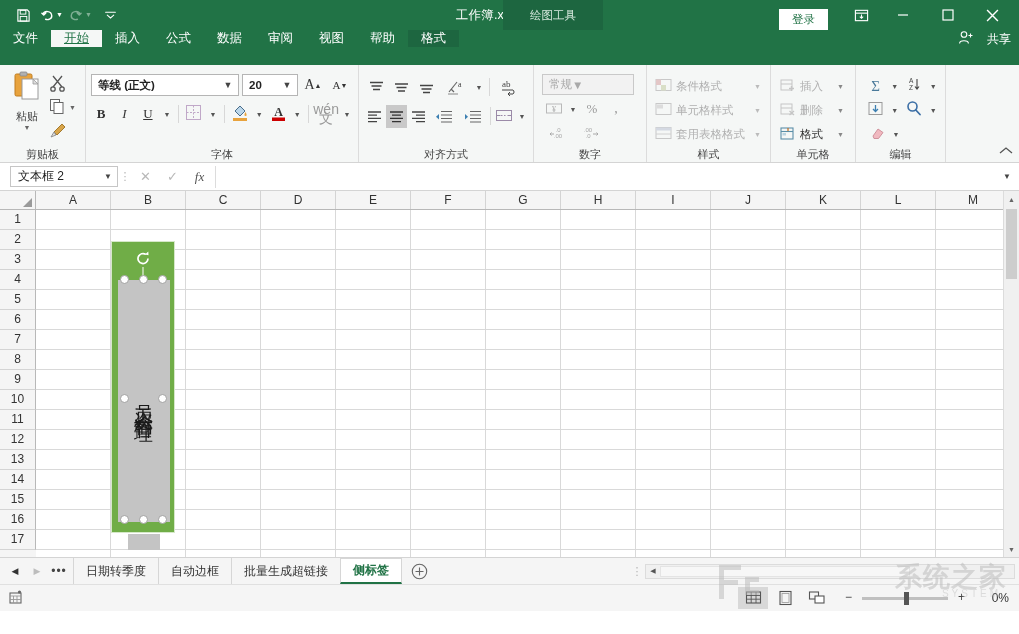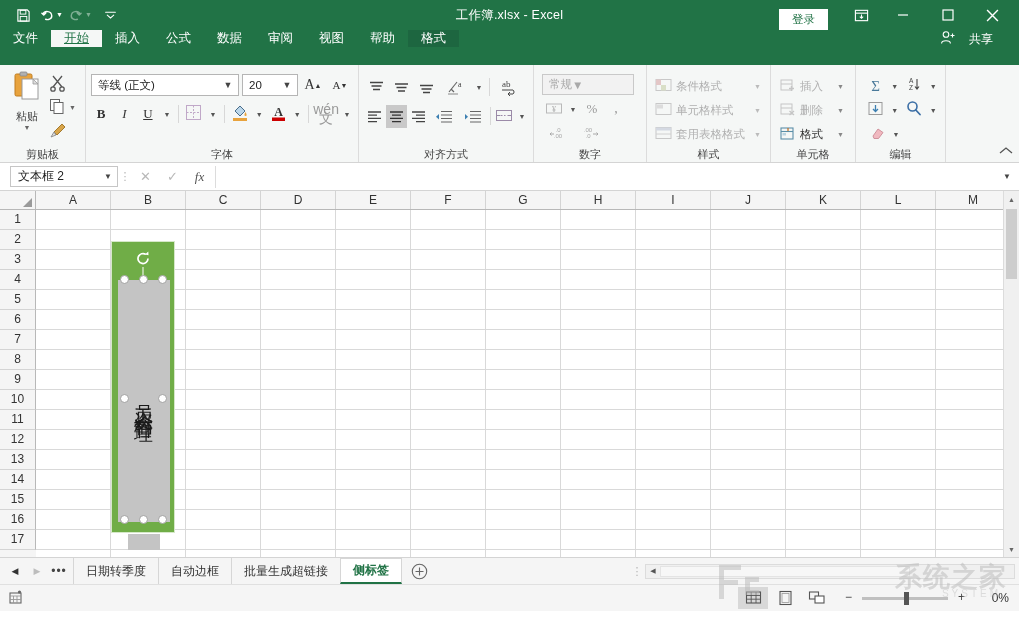--- a/index.html
+++ b/index.html
@@ -63,21 +63,21 @@
   }
   .tab.active { background: #f5f7f6; color: #217346; text-decoration: underline; }
   .tab.ctx { background: #1d6640; }
   .tellme {
     display: flex; align-items: center; gap: 6px; padding-left: 12px;
     color: #ffffff; font-size: 12px;
   }
   .tellme-bulb { width: 14px; height: 16px; }
   .share {
     margin-left: auto; display: flex; align-items: center; gap: 13px;
-    padding-right: 26px; color: #fff; font-size: 12px;
+    padding-right: 8px; color: #fff; font-size: 12px;
   }
 
   
   .ribbon {
     height: 98px; background: #f5f7f6; border-bottom: 1px solid #d4d4d4;
     display: flex; position: relative;
   }
   .rgroup {
     position: relative; display: flex; flex-direction: column;
     border-right: 1px solid #dcdcdc; padding: 4px 0 0 0;
@@ -100,21 +100,21 @@
   .clip-side { display: flex; flex-direction: column; gap: 2px; padding-top: 4px; }
   .clip-side-btn { display: flex; align-items: center; height: 22px; }
 
   
   .g-font { width: 273px; }
   .font-row { display: flex; align-items: center; gap: 3px; height: 26px; }
   .font-row.r2 { margin-top: 3px; }
   .combo {
     height: 22px; border: 1px solid #b5b5b5; background: #fff;
     display: flex; align-items: center; padding: 0 2px 0 6px;
-    font-size: 11.5px; color: #222;
+    font-size: 11.5px; color: #222; font-weight: bold;
   }
   .combo .cval { flex: 1; white-space: nowrap; overflow: hidden; }
   .combo .carrow { width: 16px; text-align: center; color: #444; font-size: 9px; }
   .fname { width: 148px; }
   .fsize { width: 56px; }
   .ibtn {
     width: 24px; height: 23px; display: flex; align-items: center;
     justify-content: center; color: #333; font-size: 12px; cursor: default;
   }
   .ibtn.wide { width: 32px; }
@@ -374,20 +374,21 @@
       <span class="qat-caret dim">▼</span>
     </div>
     <div class="qat-btn" style="margin-left:6px">
       <svg width="13" height="13" viewBox="0 0 16 16">
           <path d="M2 4h12 M4 7.5 L8 11 L12 7.5" fill="none" stroke="#fff" stroke-width="1.3" stroke-linecap="round"></path>
         </svg>
     </div>
   </div>
 
   <div class="title-text">工作簿.xlsx  -  Excel</div>
+  <div class="ctx-tabgroup">绘图工具</div>
 
   <div class="title-right">
     <div class="signin">登录</div>
     <div class="ribbon-display">
       <svg width="15" height="15" viewBox="0 0 16 16">
           <rect x="1.5" y="2.5" width="13" height="11" fill="none" stroke="#fff" stroke-width="1.2"></rect>
           <path d="M1.5 5.5 h13" stroke="#fff" stroke-width="1.2"></path>
           <path d="M8 7 v4 M6.2 9.2 L8 11 L9.8 9.2" stroke="#fff" stroke-width="1.1" fill="none"></path>
         </svg>
     </div>

